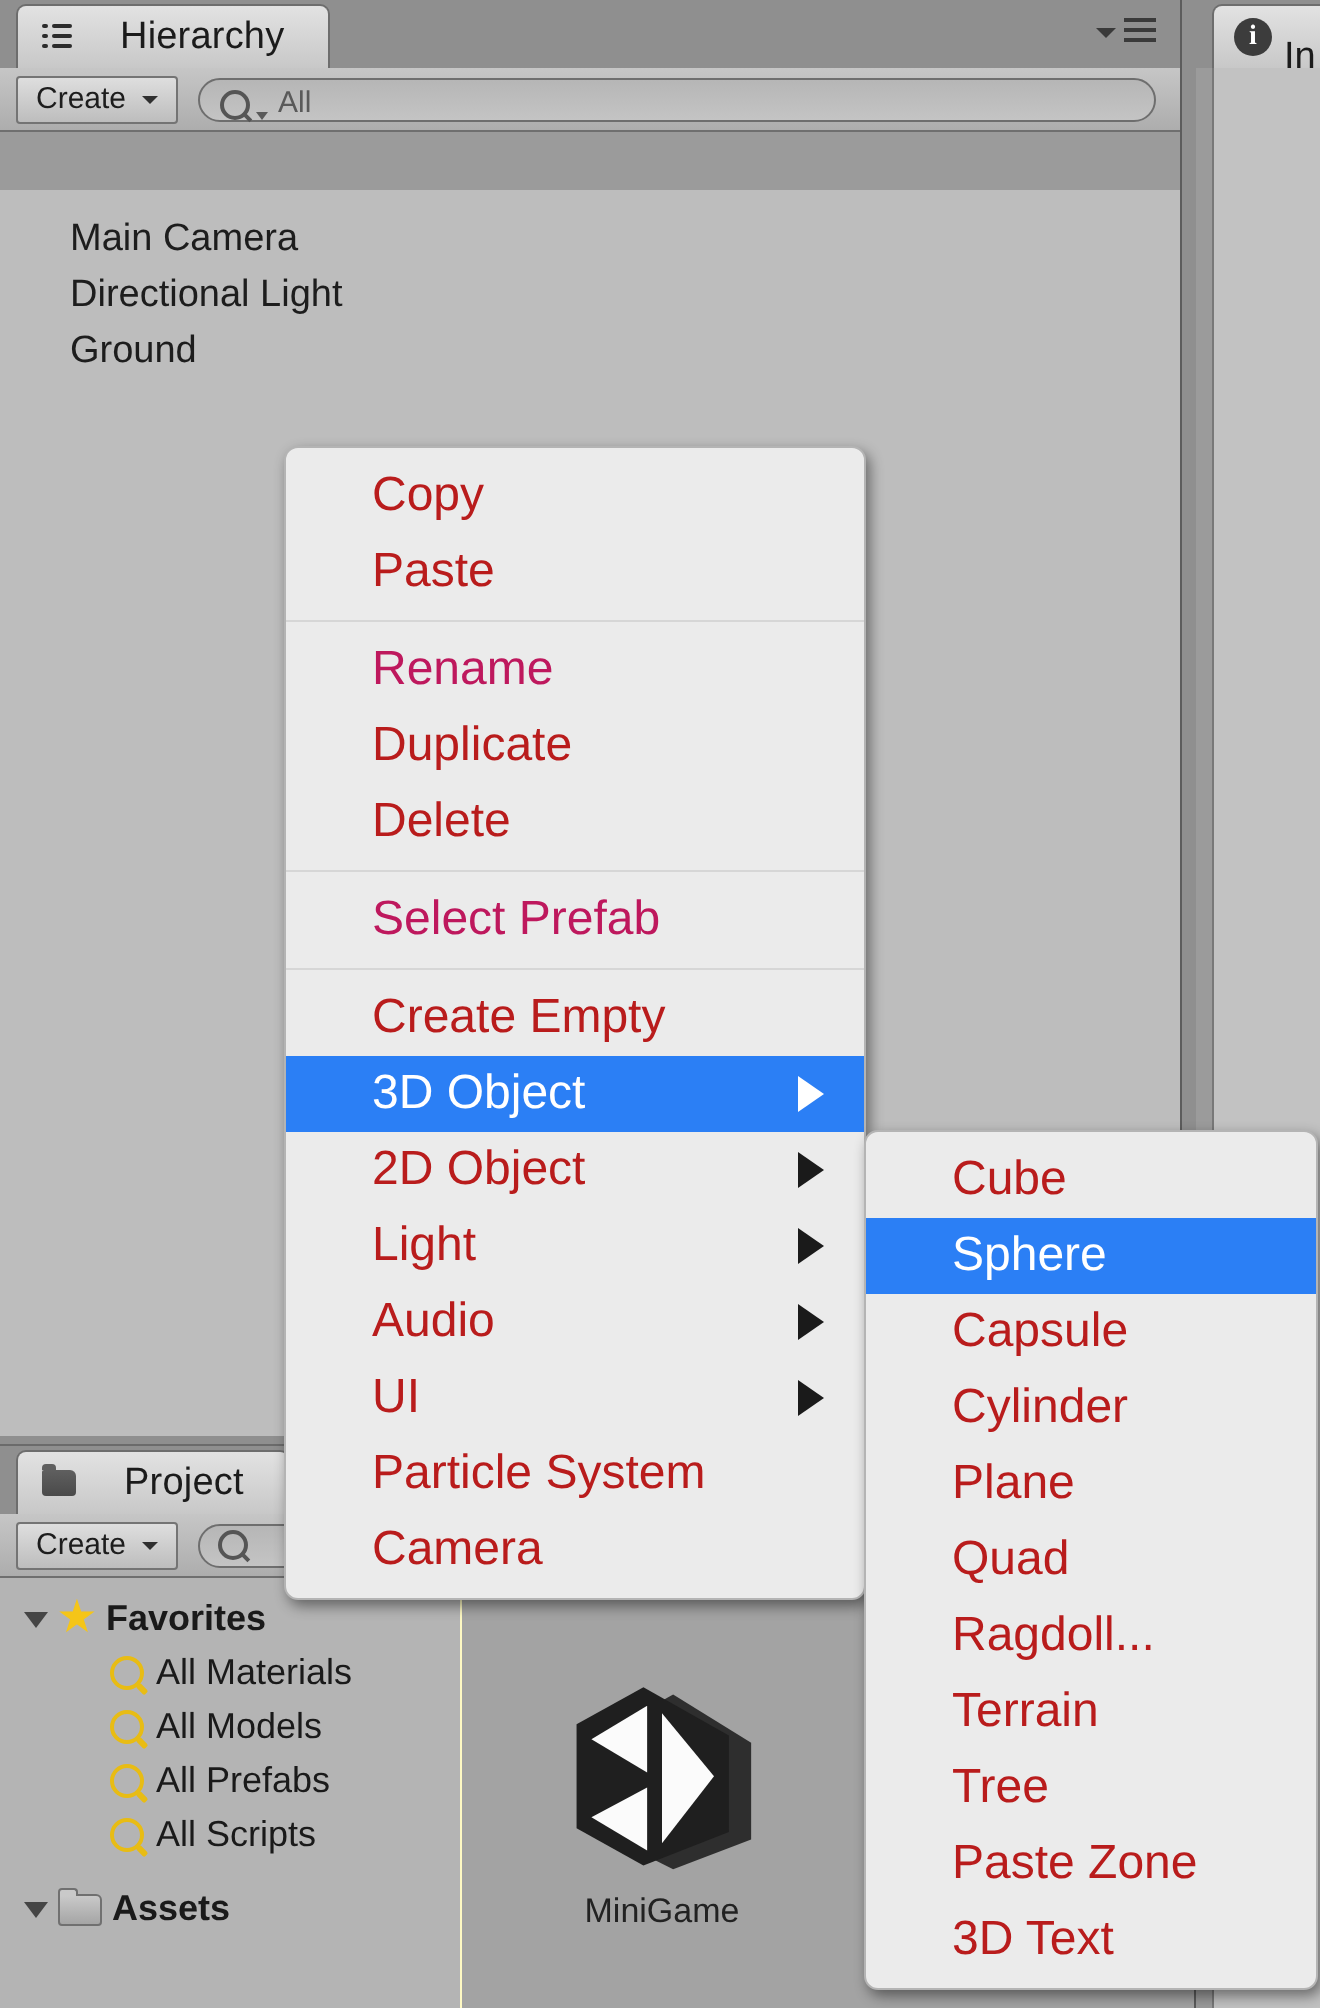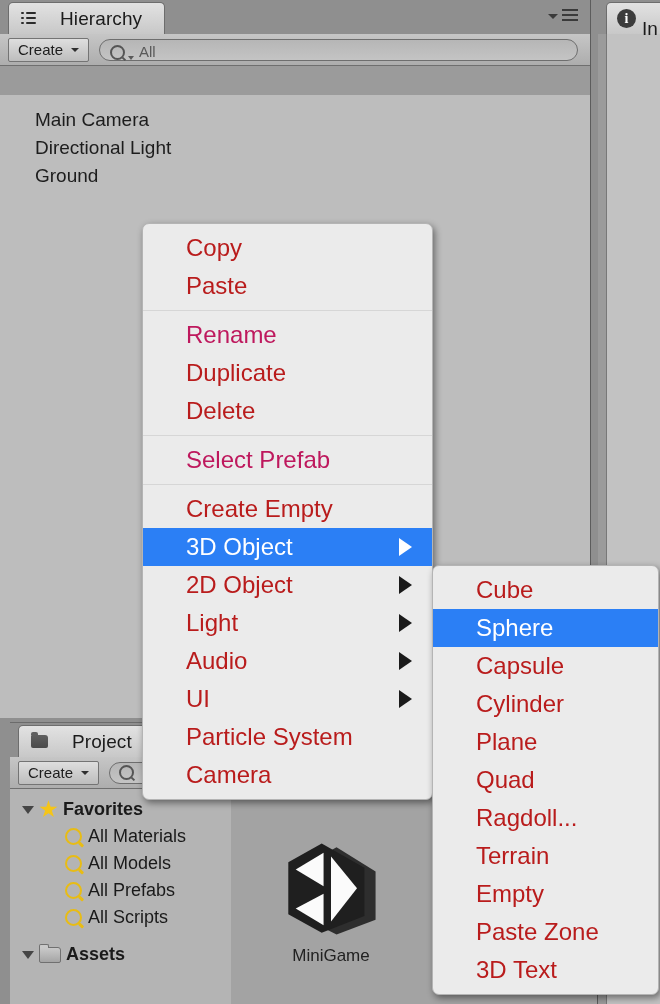--- a/index.html
+++ b/index.html
@@ -176,21 +176,20 @@
   }
 
   
   .panel-project {
     position: absolute;
     left: 0; top: 722px;
     width: 230px; height: 282px;
     background: #b4b4b4;
     border-right: 3px solid #fef9c3;
     border-top: 1px solid #6b6b6b;
-    margin-left: 10px;
   }
   .proj-tabstrip {
     position: absolute;
     left:0; top:0; right:0; height:34px;
     background:#8f8f8f;
     border-bottom: 1px solid #6f6f6f;
   }
   .icon-folder {
     width: 17px; height: 13px;
     background: linear-gradient(#5f5f5f,#4a4a4a);
@@ -596,21 +595,21 @@
     <div class="ctx-item">
       <span>Quad</span>
     </div>
     <div class="ctx-item">
       <span>Ragdoll...</span>
     </div>
     <div class="ctx-item">
       <span>Terrain</span>
     </div>
     <div class="ctx-item">
-      <span>Empty</span>
+      <span>Tree</span>
     </div>
     <div class="ctx-item">
       <span>Paste Zone</span>
     </div>
     <div class="ctx-item">
       <span>3D Text</span>
     </div>
   </div>
 
 </div>

